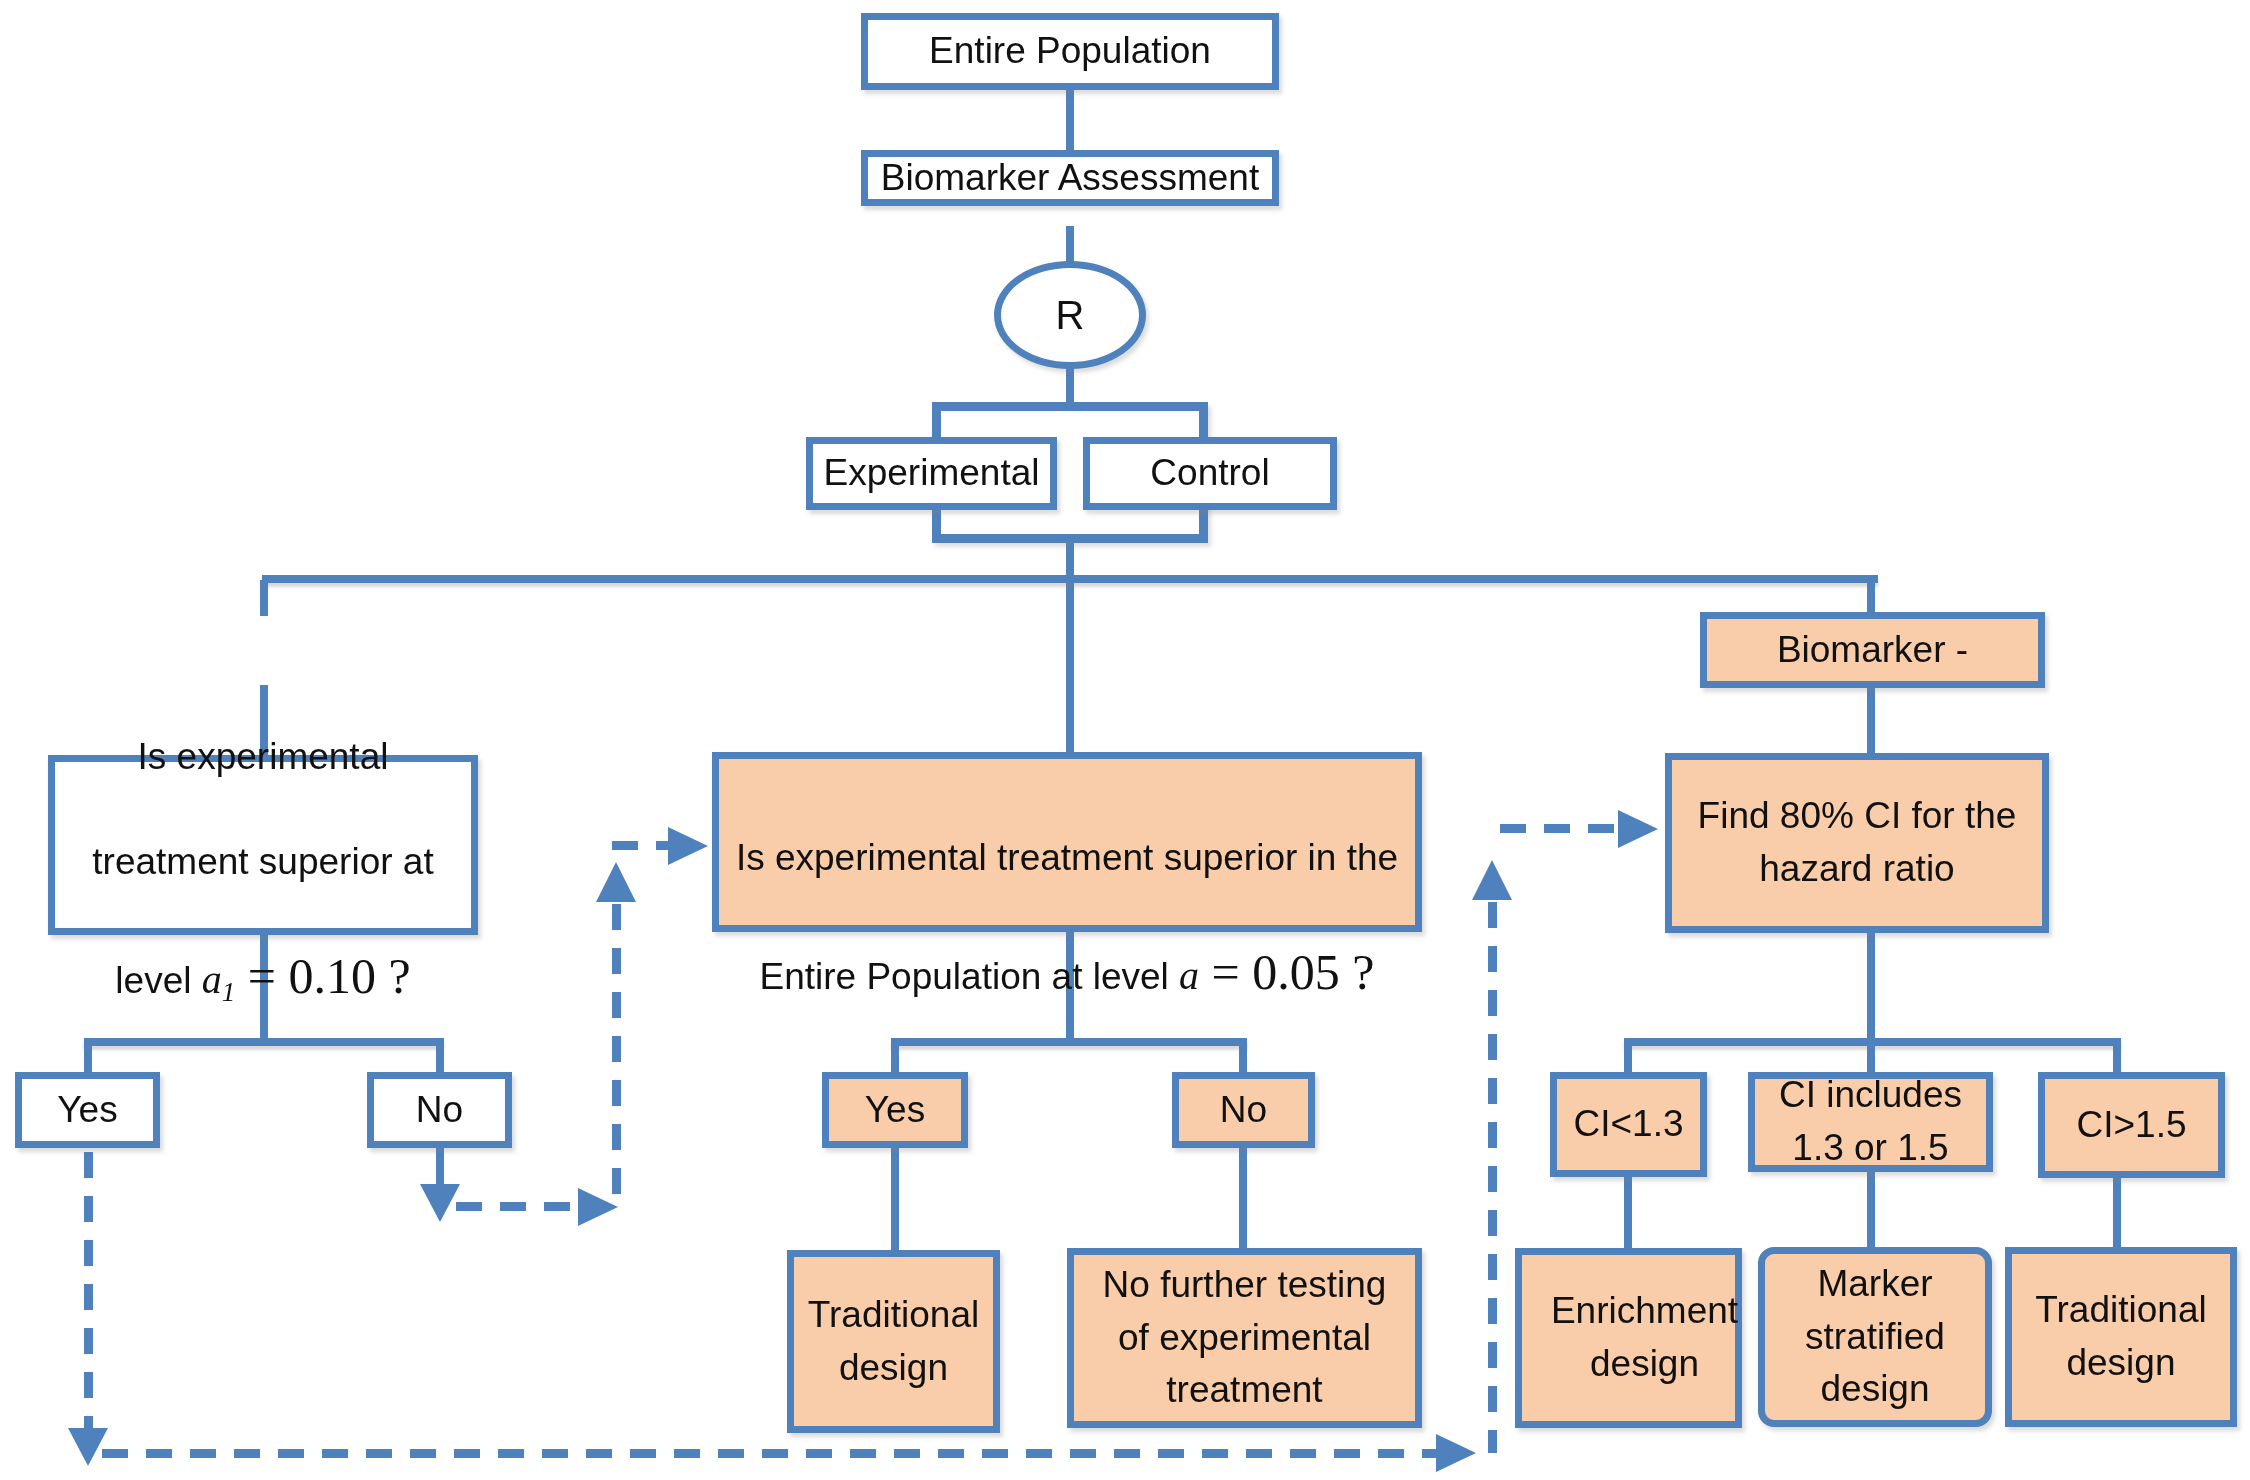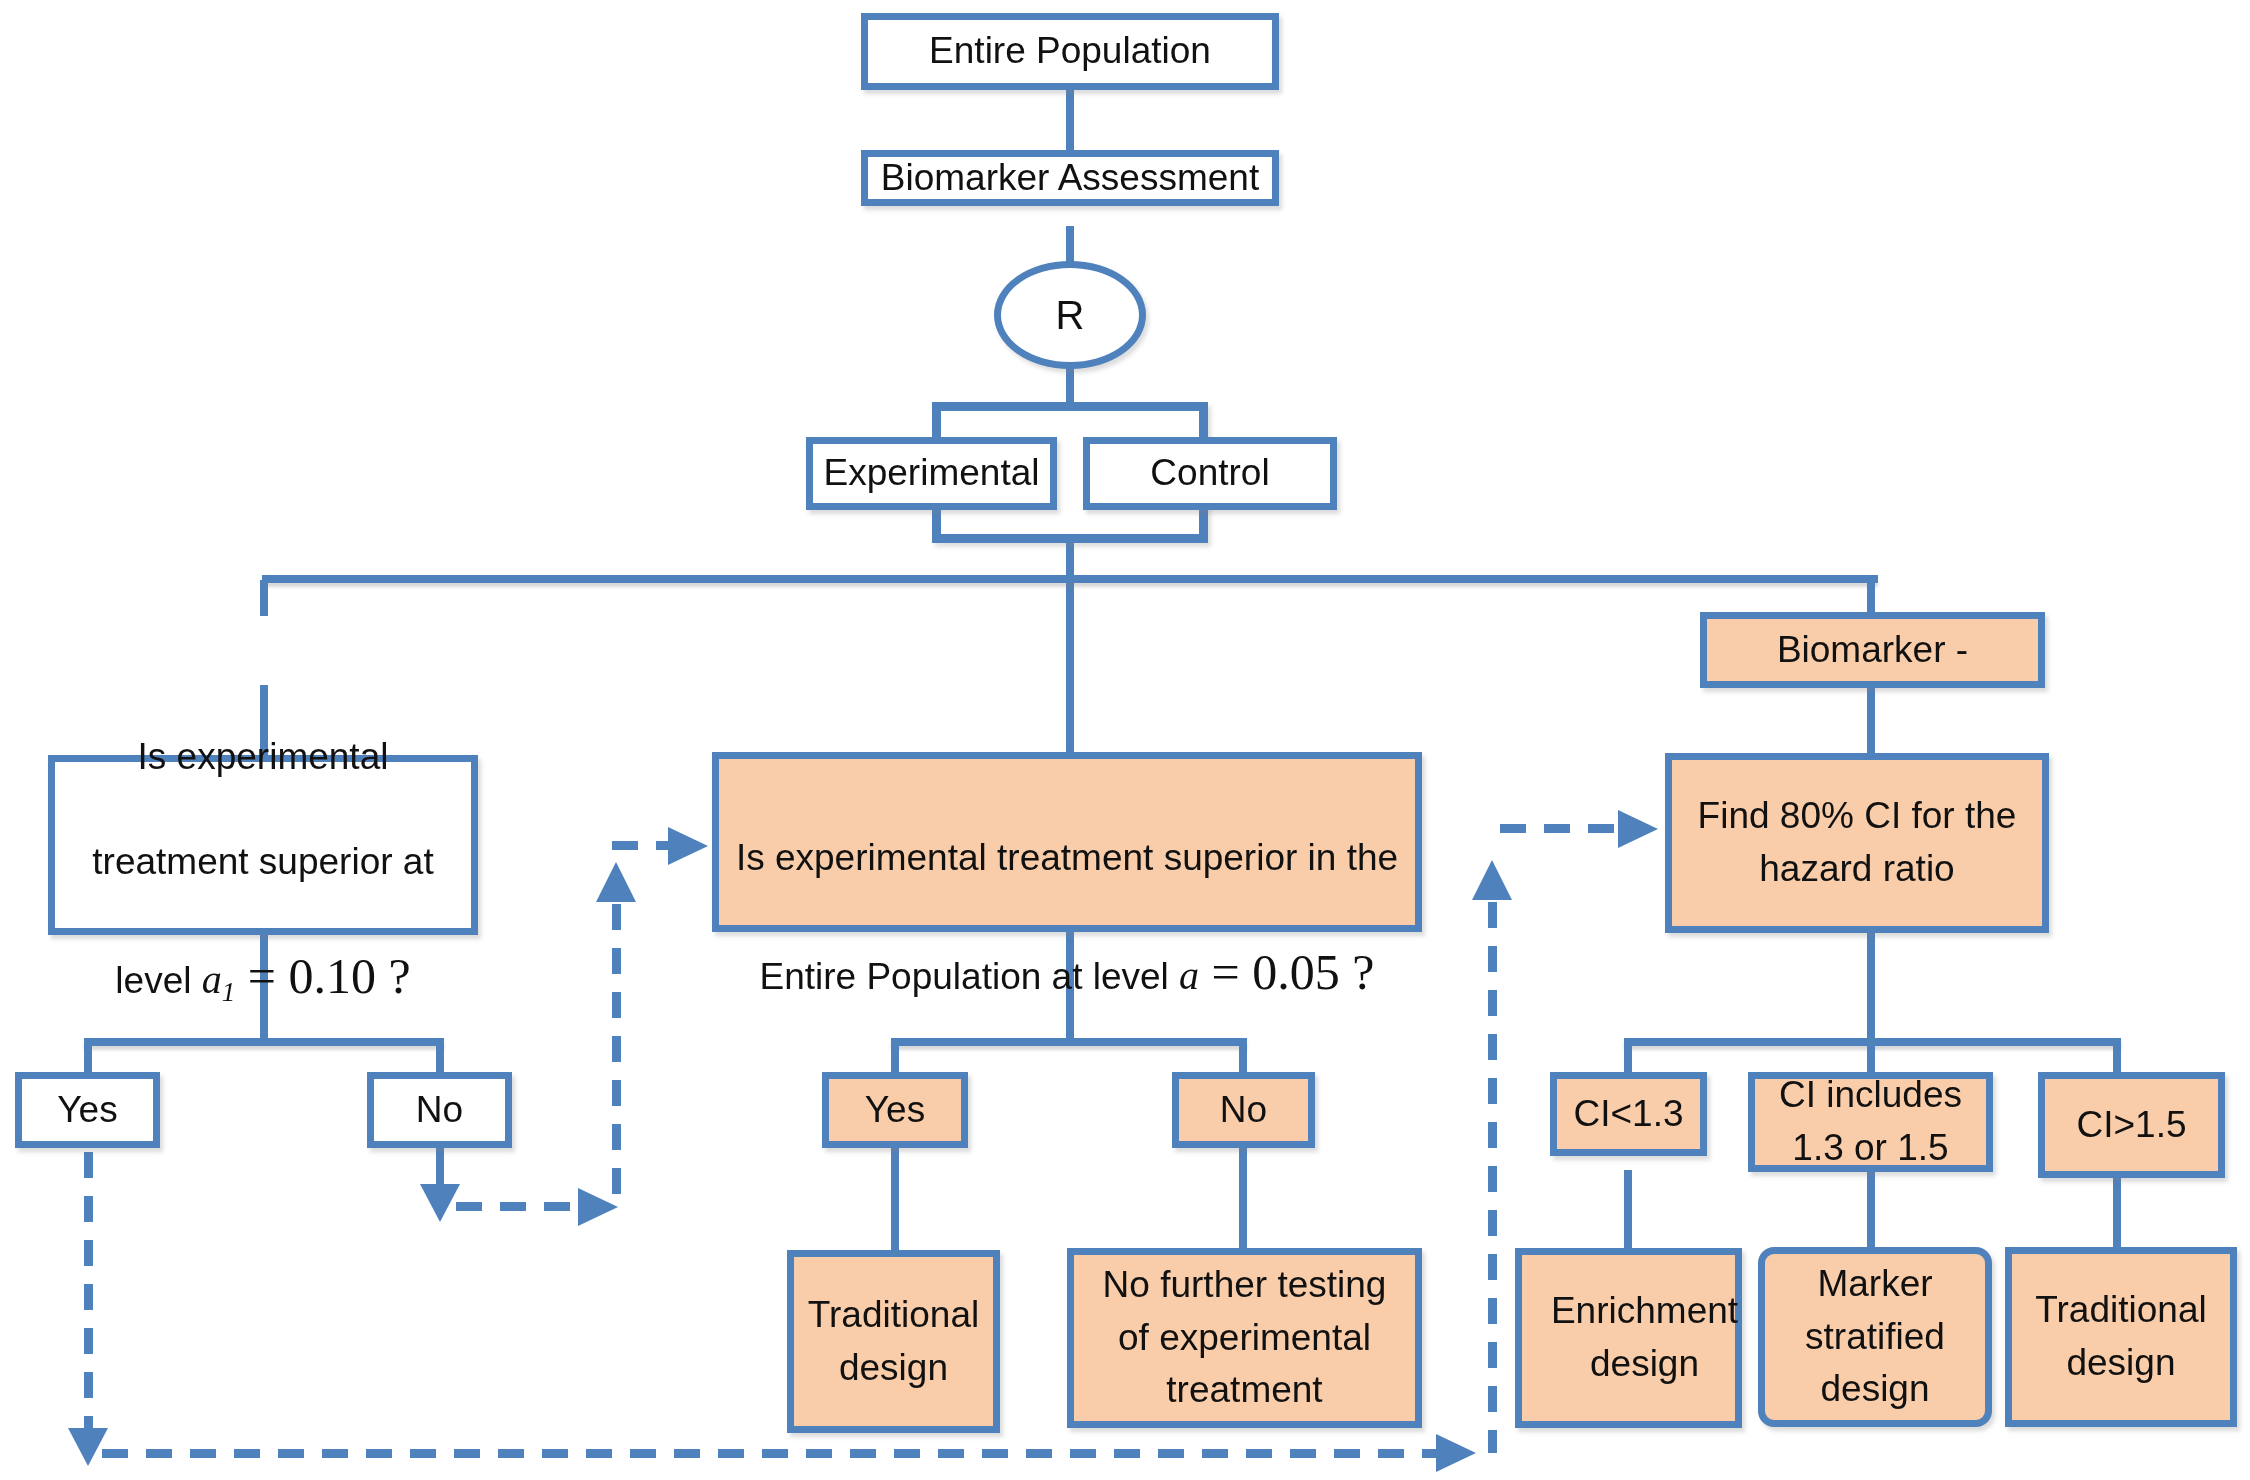--- a/index.html
+++ b/index.html
@@ -159,21 +159,21 @@
     <span>Traditional
 design</span>
   </div>
 
   <div class="box box--orange" style="left:1067px;top:1248px;width:355px;height:180px;">
     <span>No further testing
 of experimental
 treatment</span>
   </div>
 
-  <div class="box box--orange" style="left:1550px;top:1072px;width:157px;height:84px;">
+  <div class="box box--orange" style="left:1550px;top:1072px;width:157px;height:105px;">
     <span>CI&lt;1.3</span>
   </div>
 
   <div class="box box--orange" style="left:1748px;top:1072px;width:245px;height:100px;">
     <span>CI includes
 1.3 or 1.5</span>
   </div>
 
   <div class="box box--orange" style="left:2038px;top:1072px;width:187px;height:106px;">
     <span>CI&gt;1.5</span>

